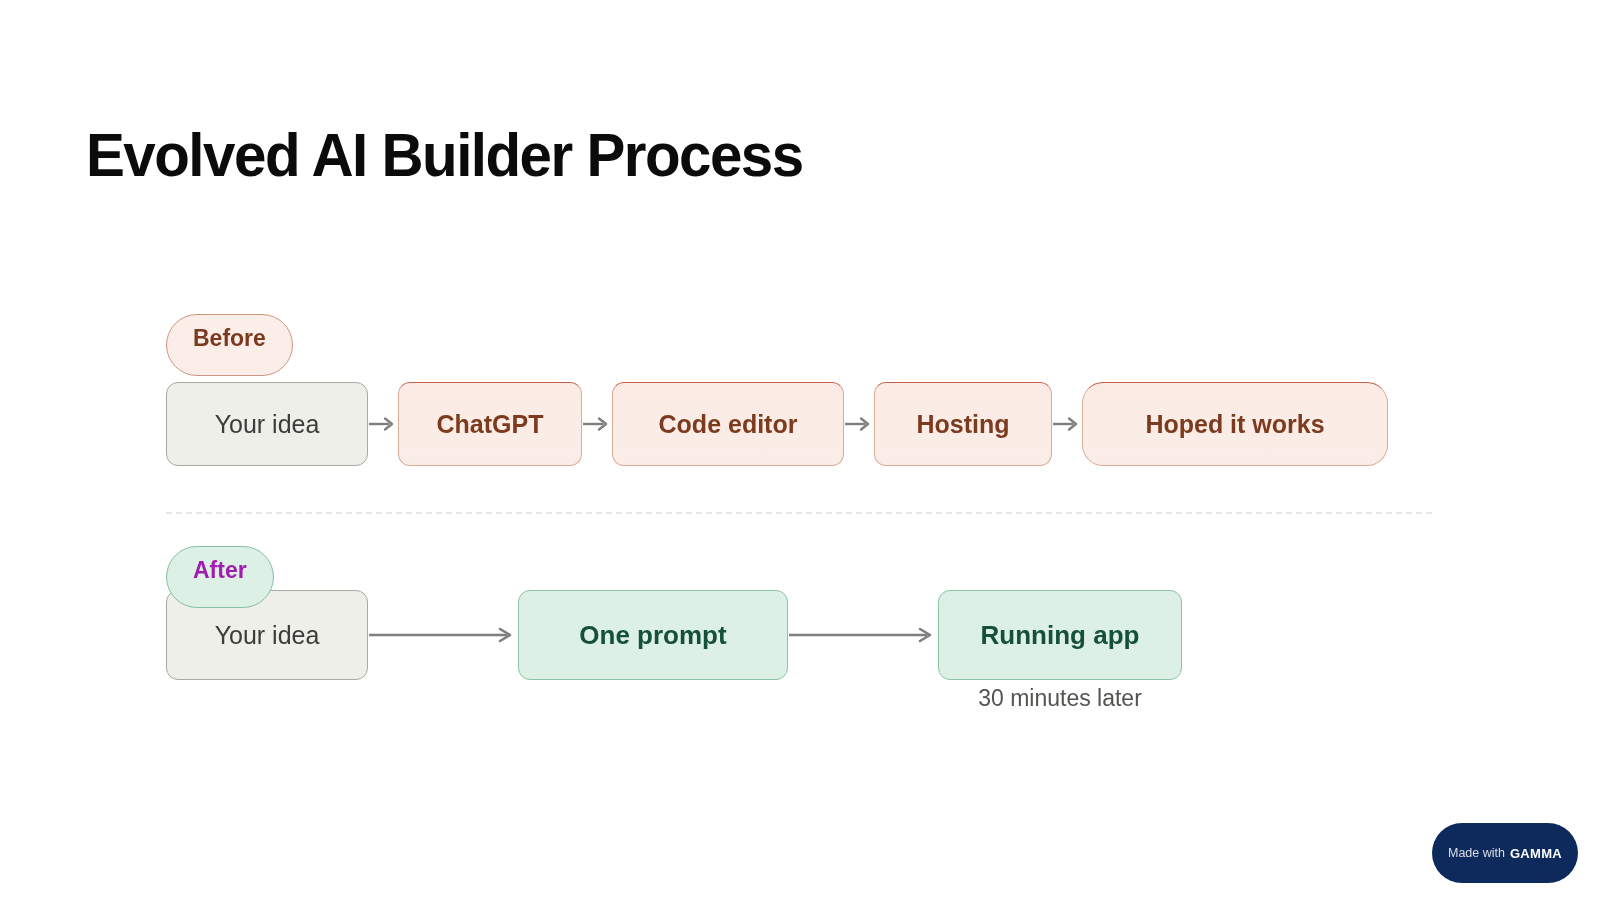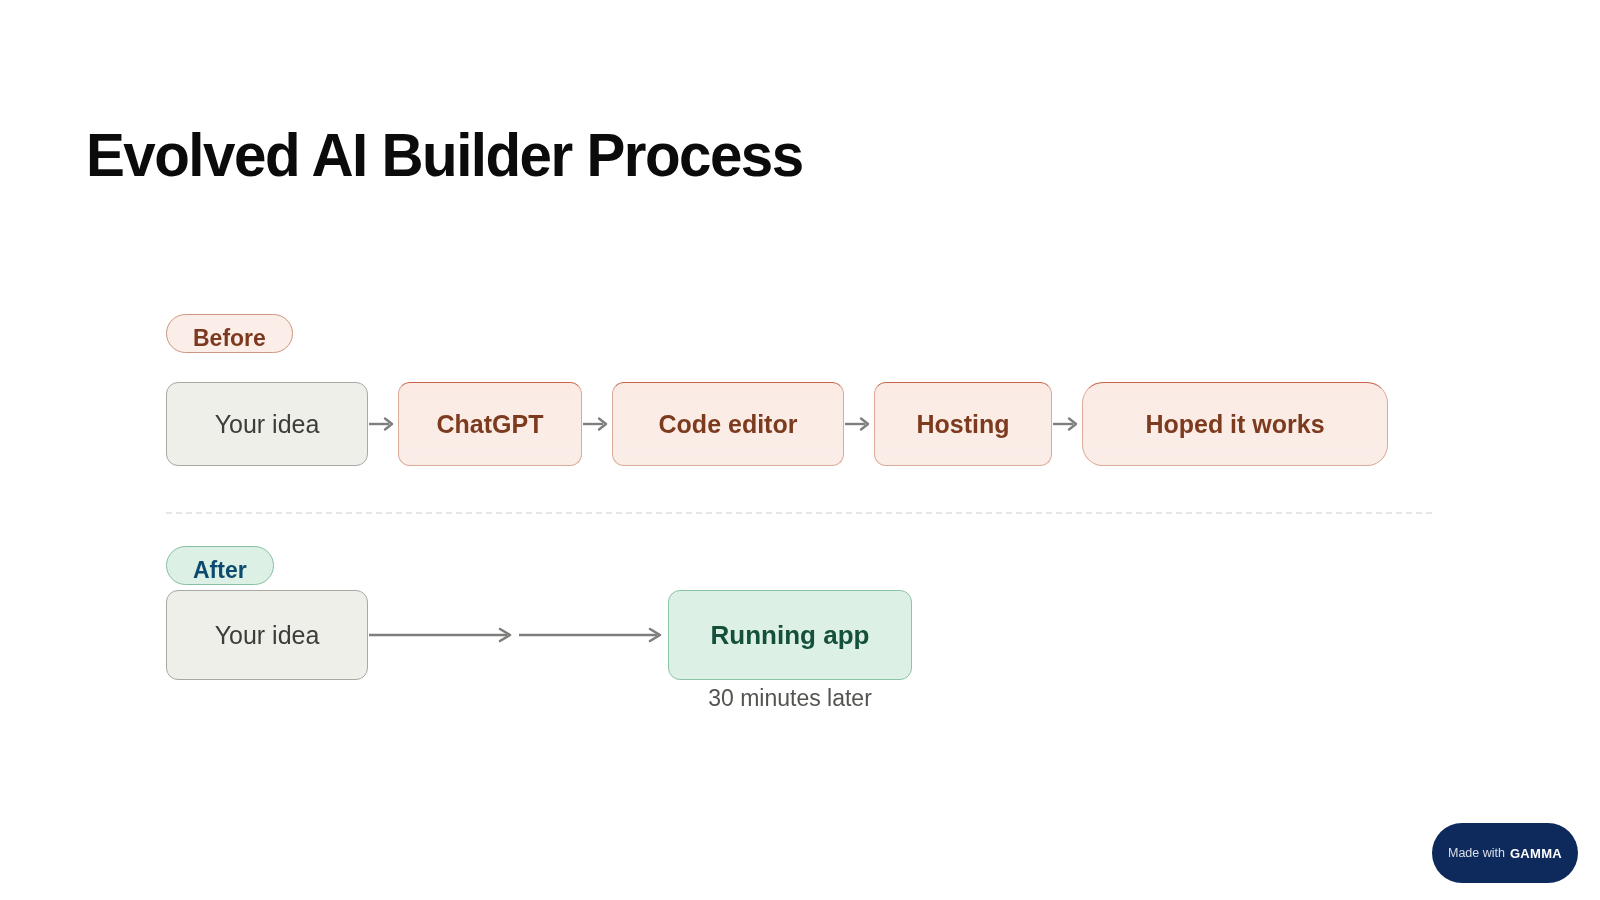--- a/index.html
+++ b/index.html
@@ -45,34 +45,34 @@
   .section-before { top: 314px; }
   .section-after  { top: 546px; }
 
   
   .pill {
     display: inline-block;
     border-radius: 999px;
     font-size: 23px;
     font-weight: 700;
     line-height: 1;
-    padding: 12px 26px 2px 26px;
+    padding: 12px 26px 25px 26px;
     box-sizing: border-box;
     position: relative;
     z-index: 3;
   }
   .pill-before {
     background: #FBEDE7;
     border: 1.5px solid #CE9683;
     color: #7B3A1F;
   }
   .pill-after {
     background: #DDF0E6;
     border: 1.5px solid #86C0A1;
-    color: #0c4a6e;
+    color: #a21caf;
   }
 
   
   .flow-row {
     position: absolute;
     left: 0;
     display: flex;
     align-items: center;
   }
   .row-before { top: 68px; }
@@ -244,20 +244,23 @@
 
       <div class="node node-after-idea" style="width:202px;">
         <span>Your idea</span>
       </div>
 
       <svg class="arrow arrow-long" viewBox="0 0 150 22" preserveAspectRatio="none">
         <line x1="1" y1="11" x2="139" y2="11" stroke="#7E7E7C" stroke-width="2.6"></line>
         <polyline points="132,5 142,11 132,17" fill="none" stroke="#7E7E7C" stroke-width="2.6" stroke-linecap="round" stroke-linejoin="round"></polyline>
       </svg>
 
+      <div class="node node-after" style="width:270px;">
+        <span>One prompt</span>
+      </div>
 
       <svg class="arrow arrow-long" viewBox="0 0 150 22" preserveAspectRatio="none">
         <line x1="1" y1="11" x2="139" y2="11" stroke="#7E7E7C" stroke-width="2.6"></line>
         <polyline points="132,5 142,11 132,17" fill="none" stroke="#7E7E7C" stroke-width="2.6" stroke-linecap="round" stroke-linejoin="round"></polyline>
       </svg>
 
       <div class="node node-after" style="width:244px;">
         <span>Running app</span>
         <span class="node-caption">30 minutes later</span>
       </div>

